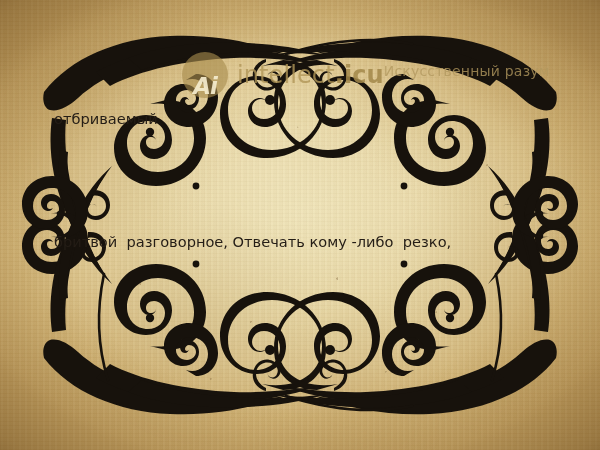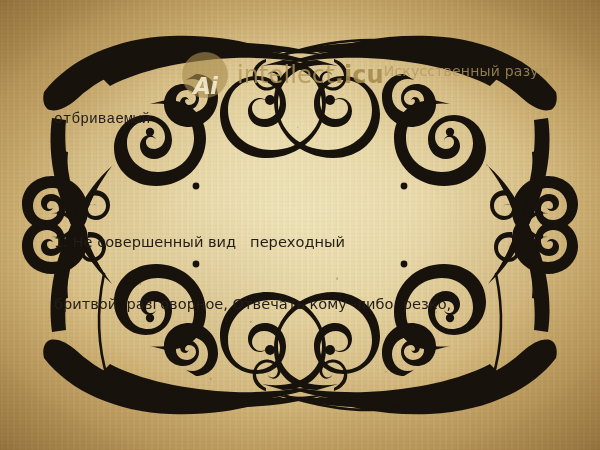--- a/index.html
+++ b/index.html
@@ -159,21 +159,20 @@
     width: 498px;
     color: #241d16;
     font-family: "DejaVu Sans", sans-serif;
     font-size: 14.6px;
     line-height: 20.6px;
     white-space: pre-wrap;
   }
   .headword {
     display: block;
     margin-bottom: 20px;
-    font-family: Liberation Mono, monospace;
   }
   .defs { display: block; }
   .def-line { display: block; }
   .ind-1  { padding-left: 0; }
 </style>
 </head>
 <body>
 
 <div id="card">
 
@@ -317,21 +316,20 @@
     </div>
     <div class="wm-words">
       <div class="wm-title"><span>intellect</span><b>.icu</b></div>
       <div class="wm-sub">Искусственный  разум</div>
     </div>
   </div>
 
   <div class="article">
     <span class="headword">отбриваемый</span>
     <span class="defs">
-      <span class="def-line ind-1">1. Не совершенный вид   переходный</span>
       <span class="def-line ind-1">бритвой  разговорное, Отвечать кому -либо  резко,</span>
       
       
       
       
     </span>
   </div>
 
 </div>
 

